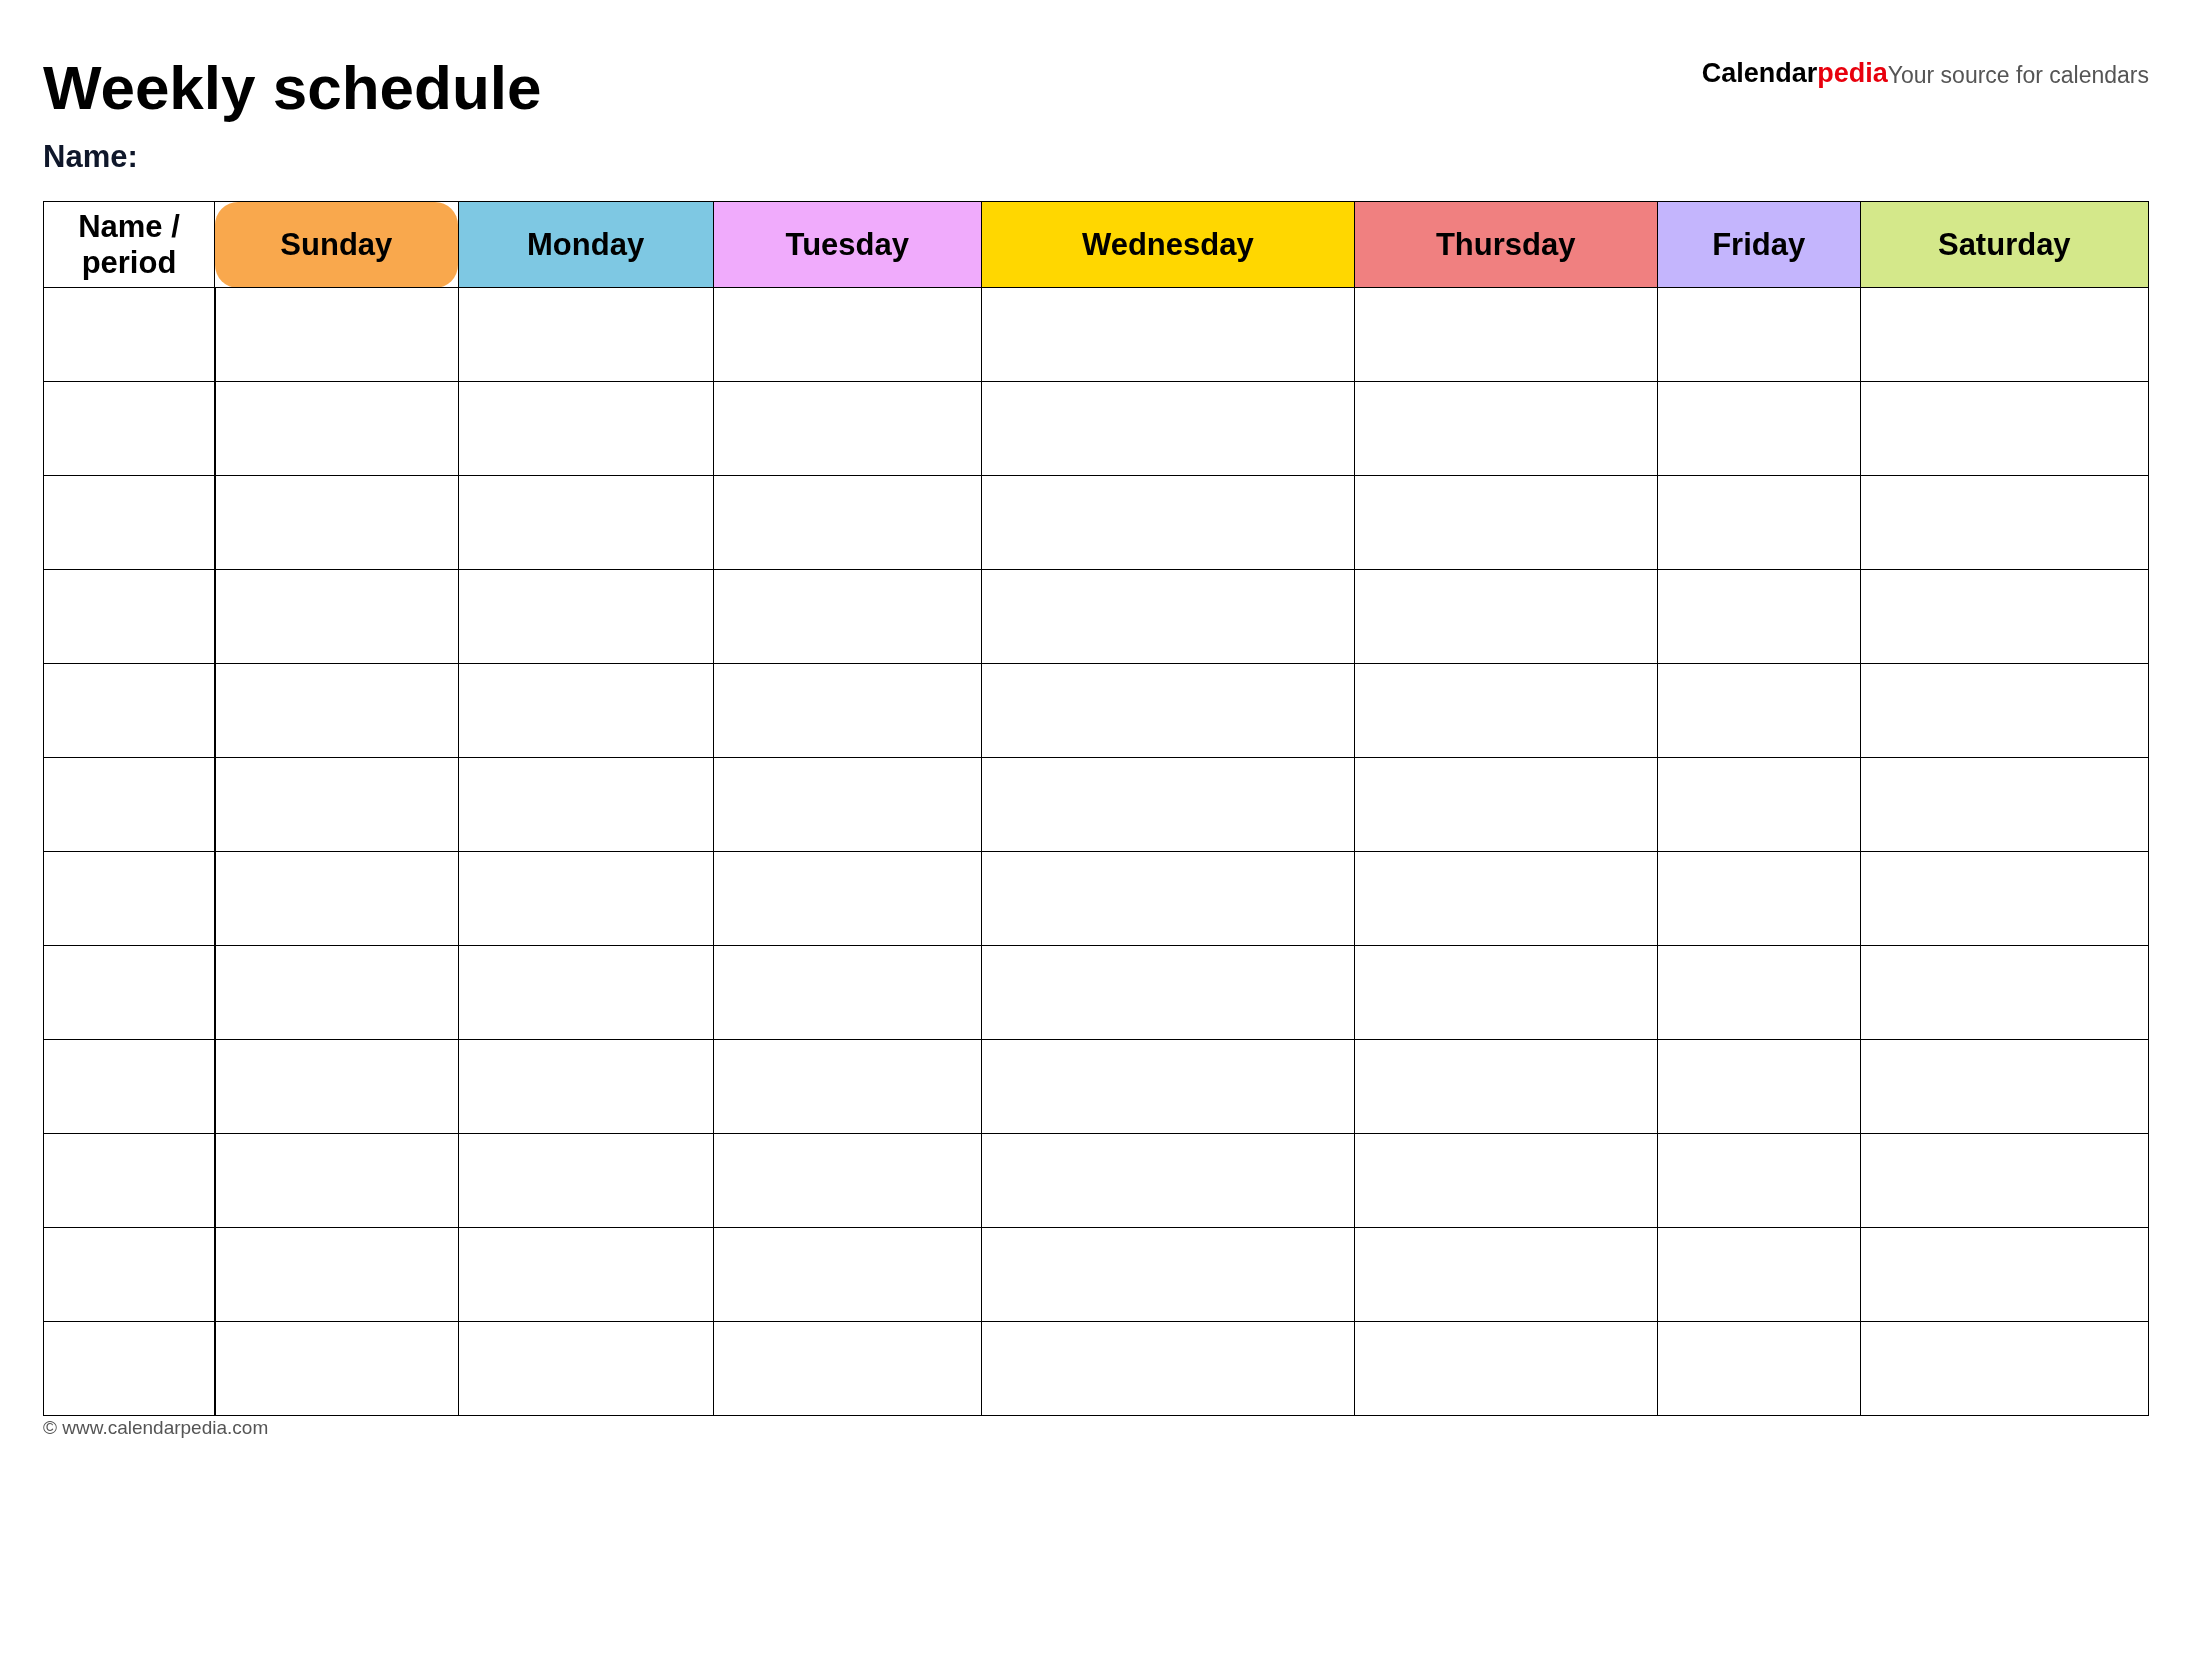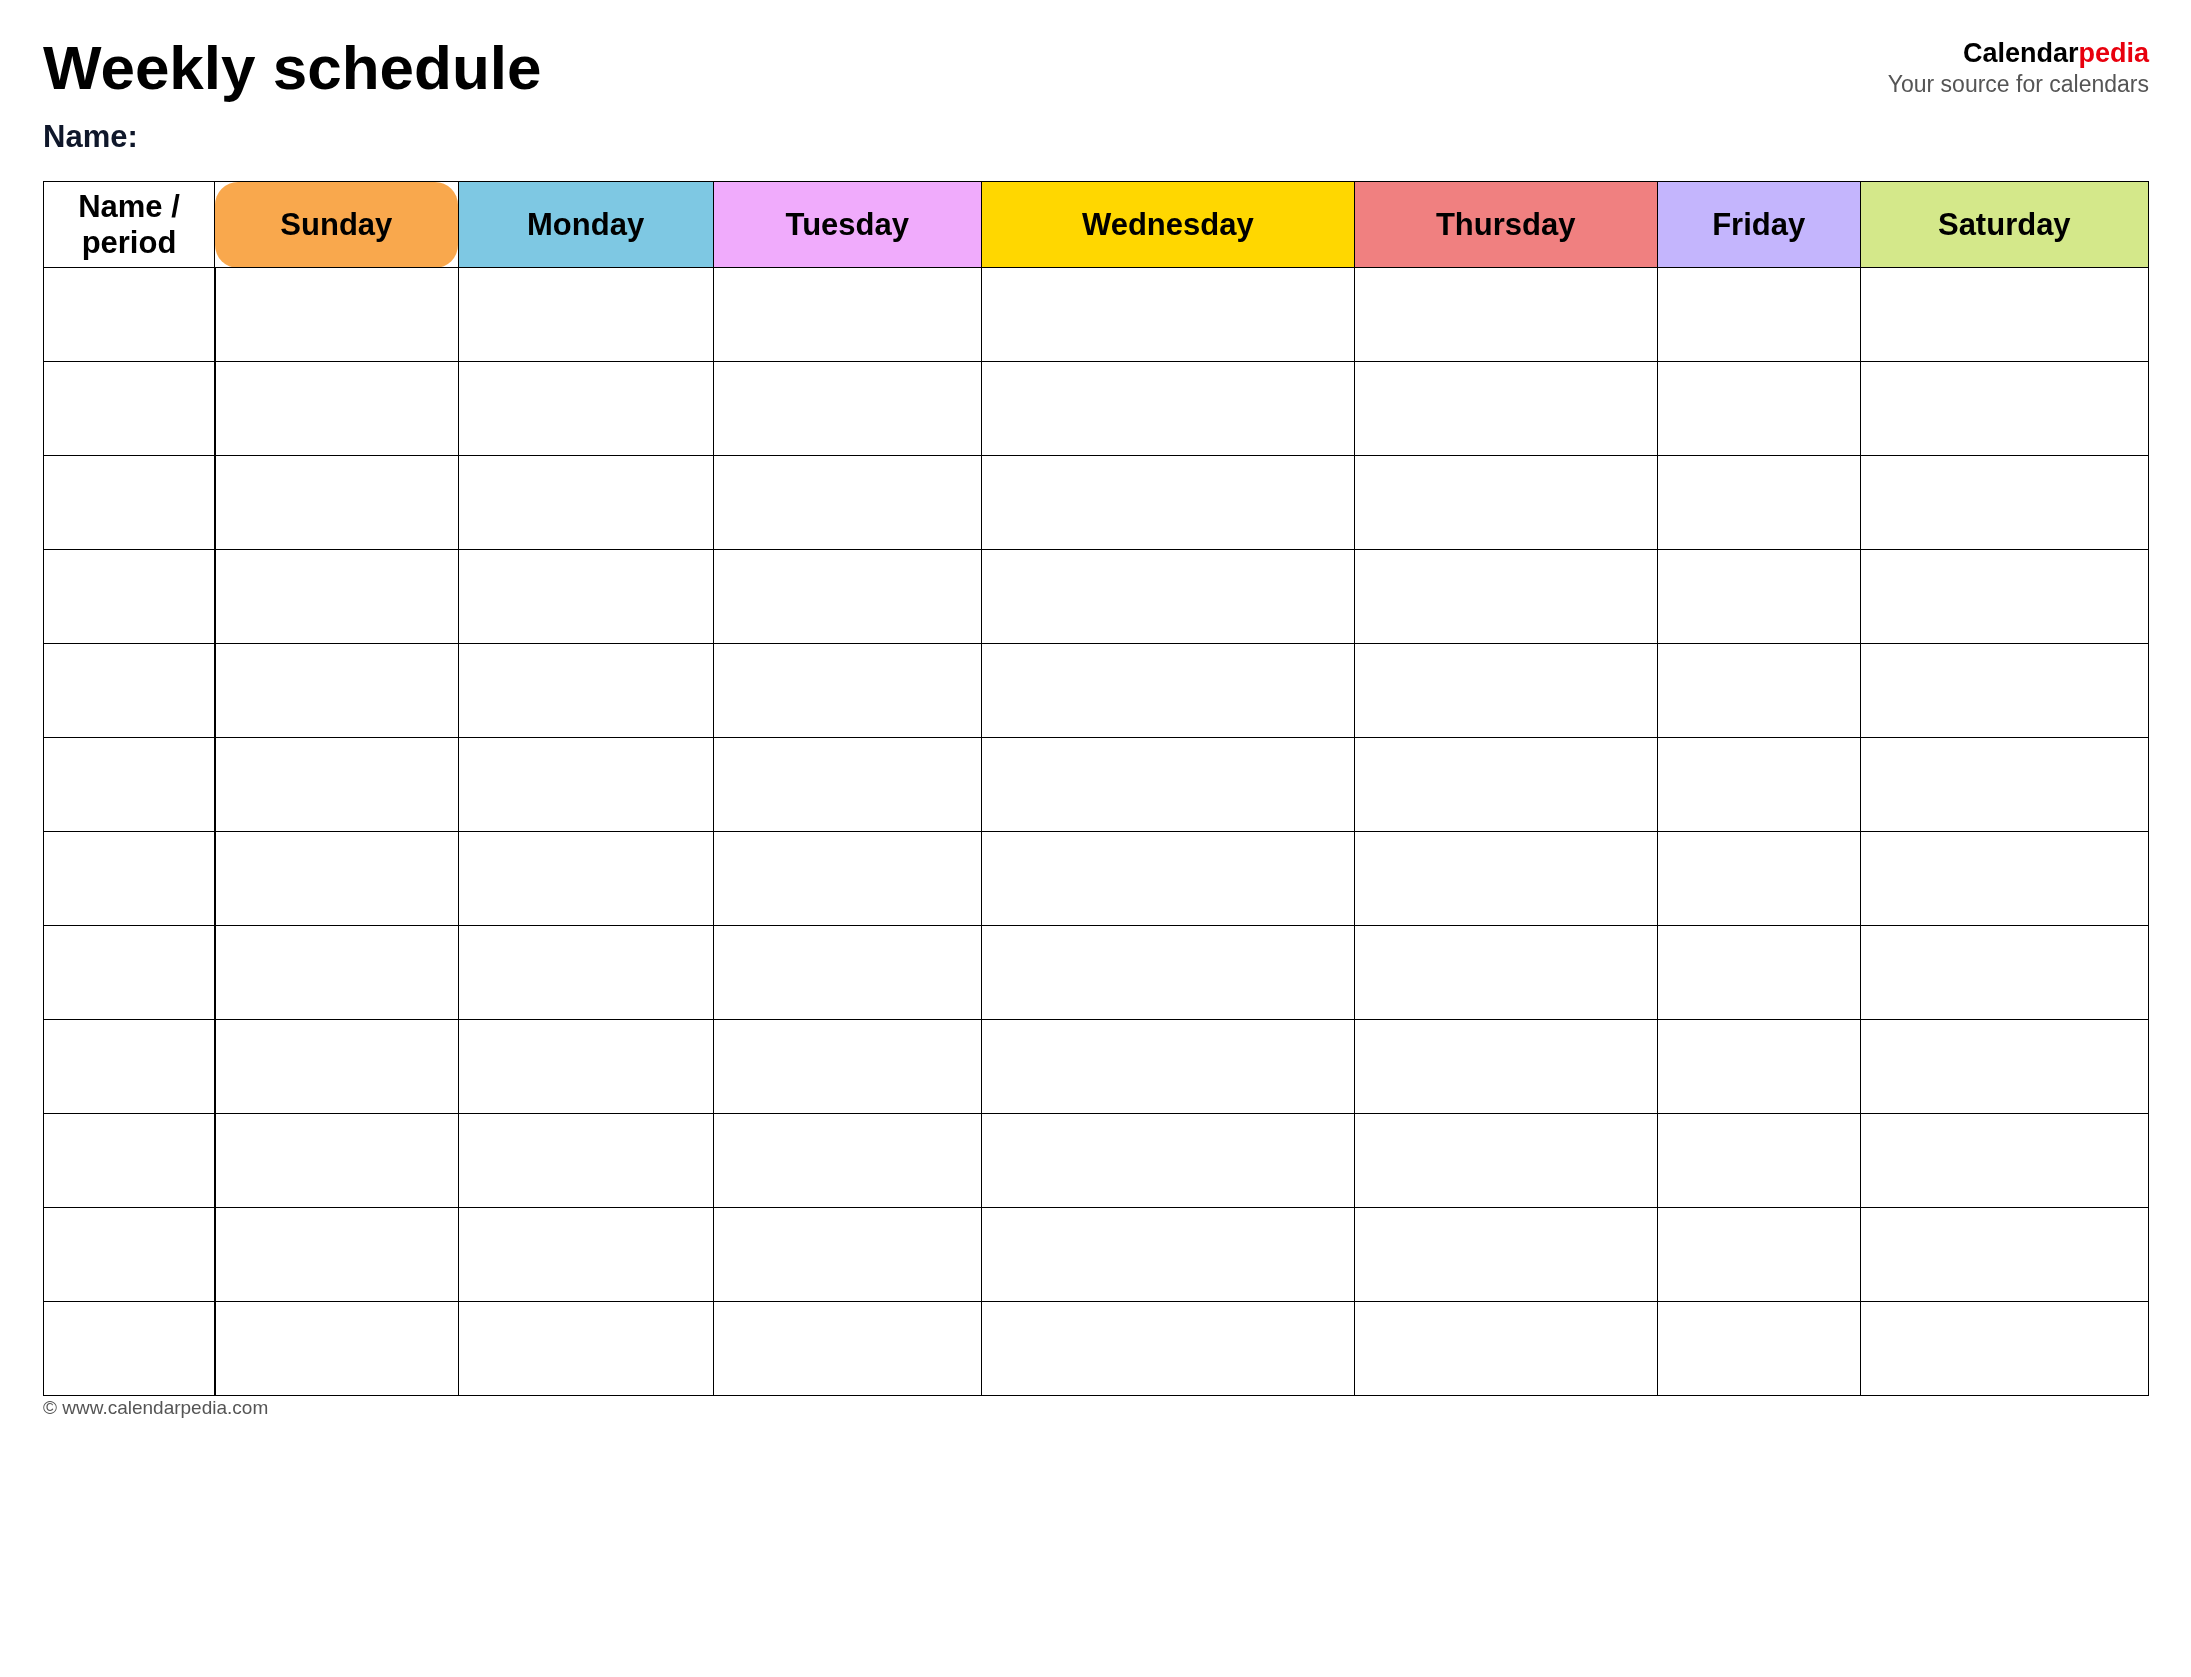--- a/index.html
+++ b/index.html
@@ -14,36 +14,37 @@
       padding: 34px 43px 26px 43px;
       width: 2192px;
       min-height: 1677px;
     }
 
     .header-area {
       display: flex;
       justify-content: space-between;
       align-items: flex-start;
       margin-bottom: 17px;
+      margin-top: 20px;
     }
 
     .title-section {
       flex: 1;
     }
 
     .page-title {
       font-size: 62px;
       font-weight: bold;
       color: #000;
       line-height: 1.1;
     }
 
     .logo-section {
       display: flex;
-      flex-direction: column;
+      flex-direction: row;
       align-items: flex-end;
       margin-top: 4.3px;
     }
 
     .logo-text {
       font-size: 27px;
       color: #000;
       font-weight: normal;
     }
 

